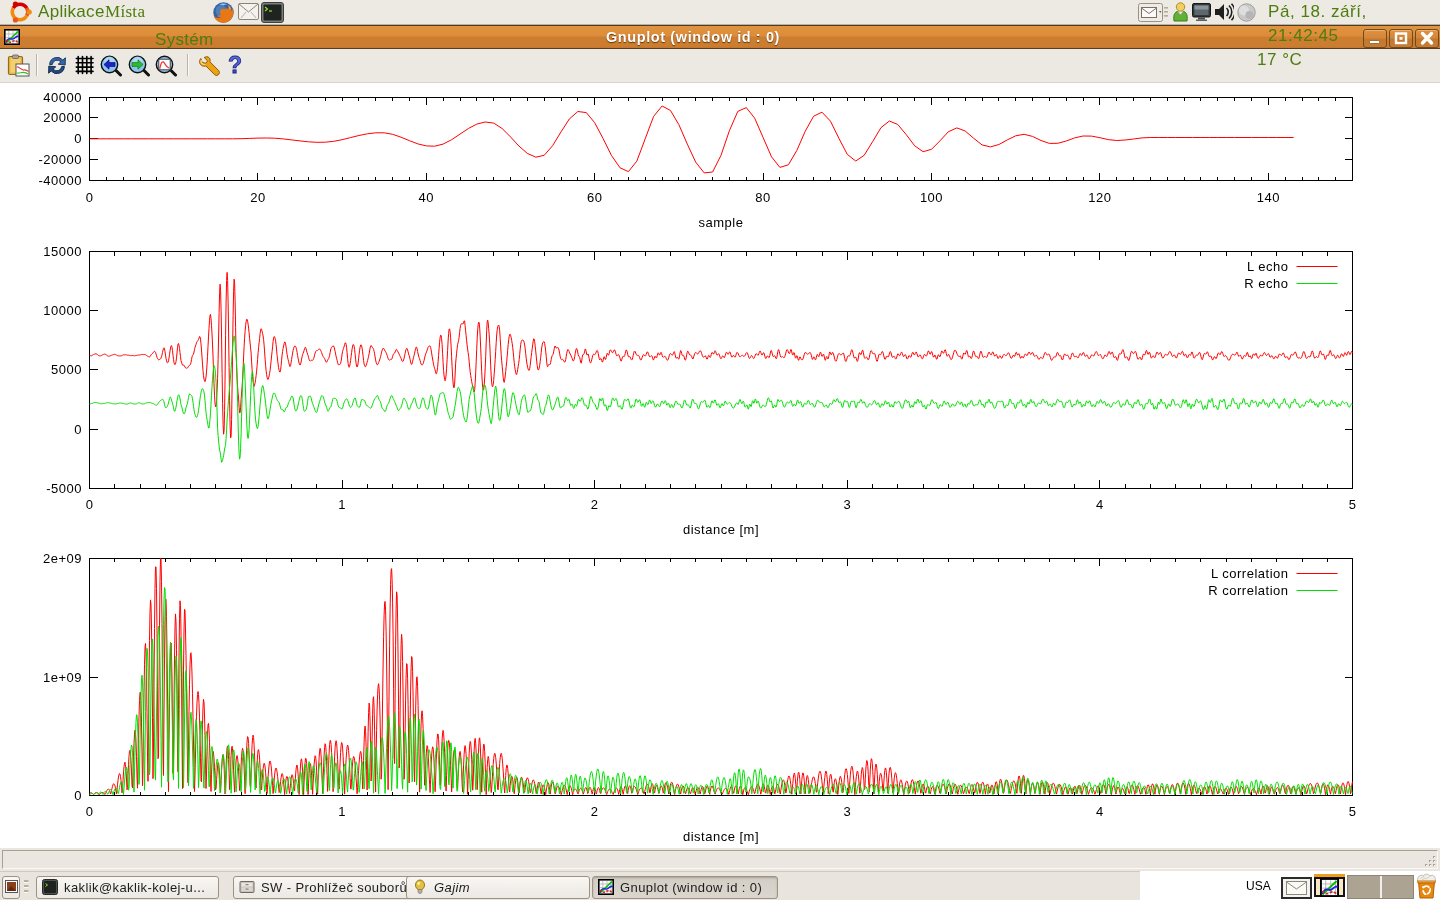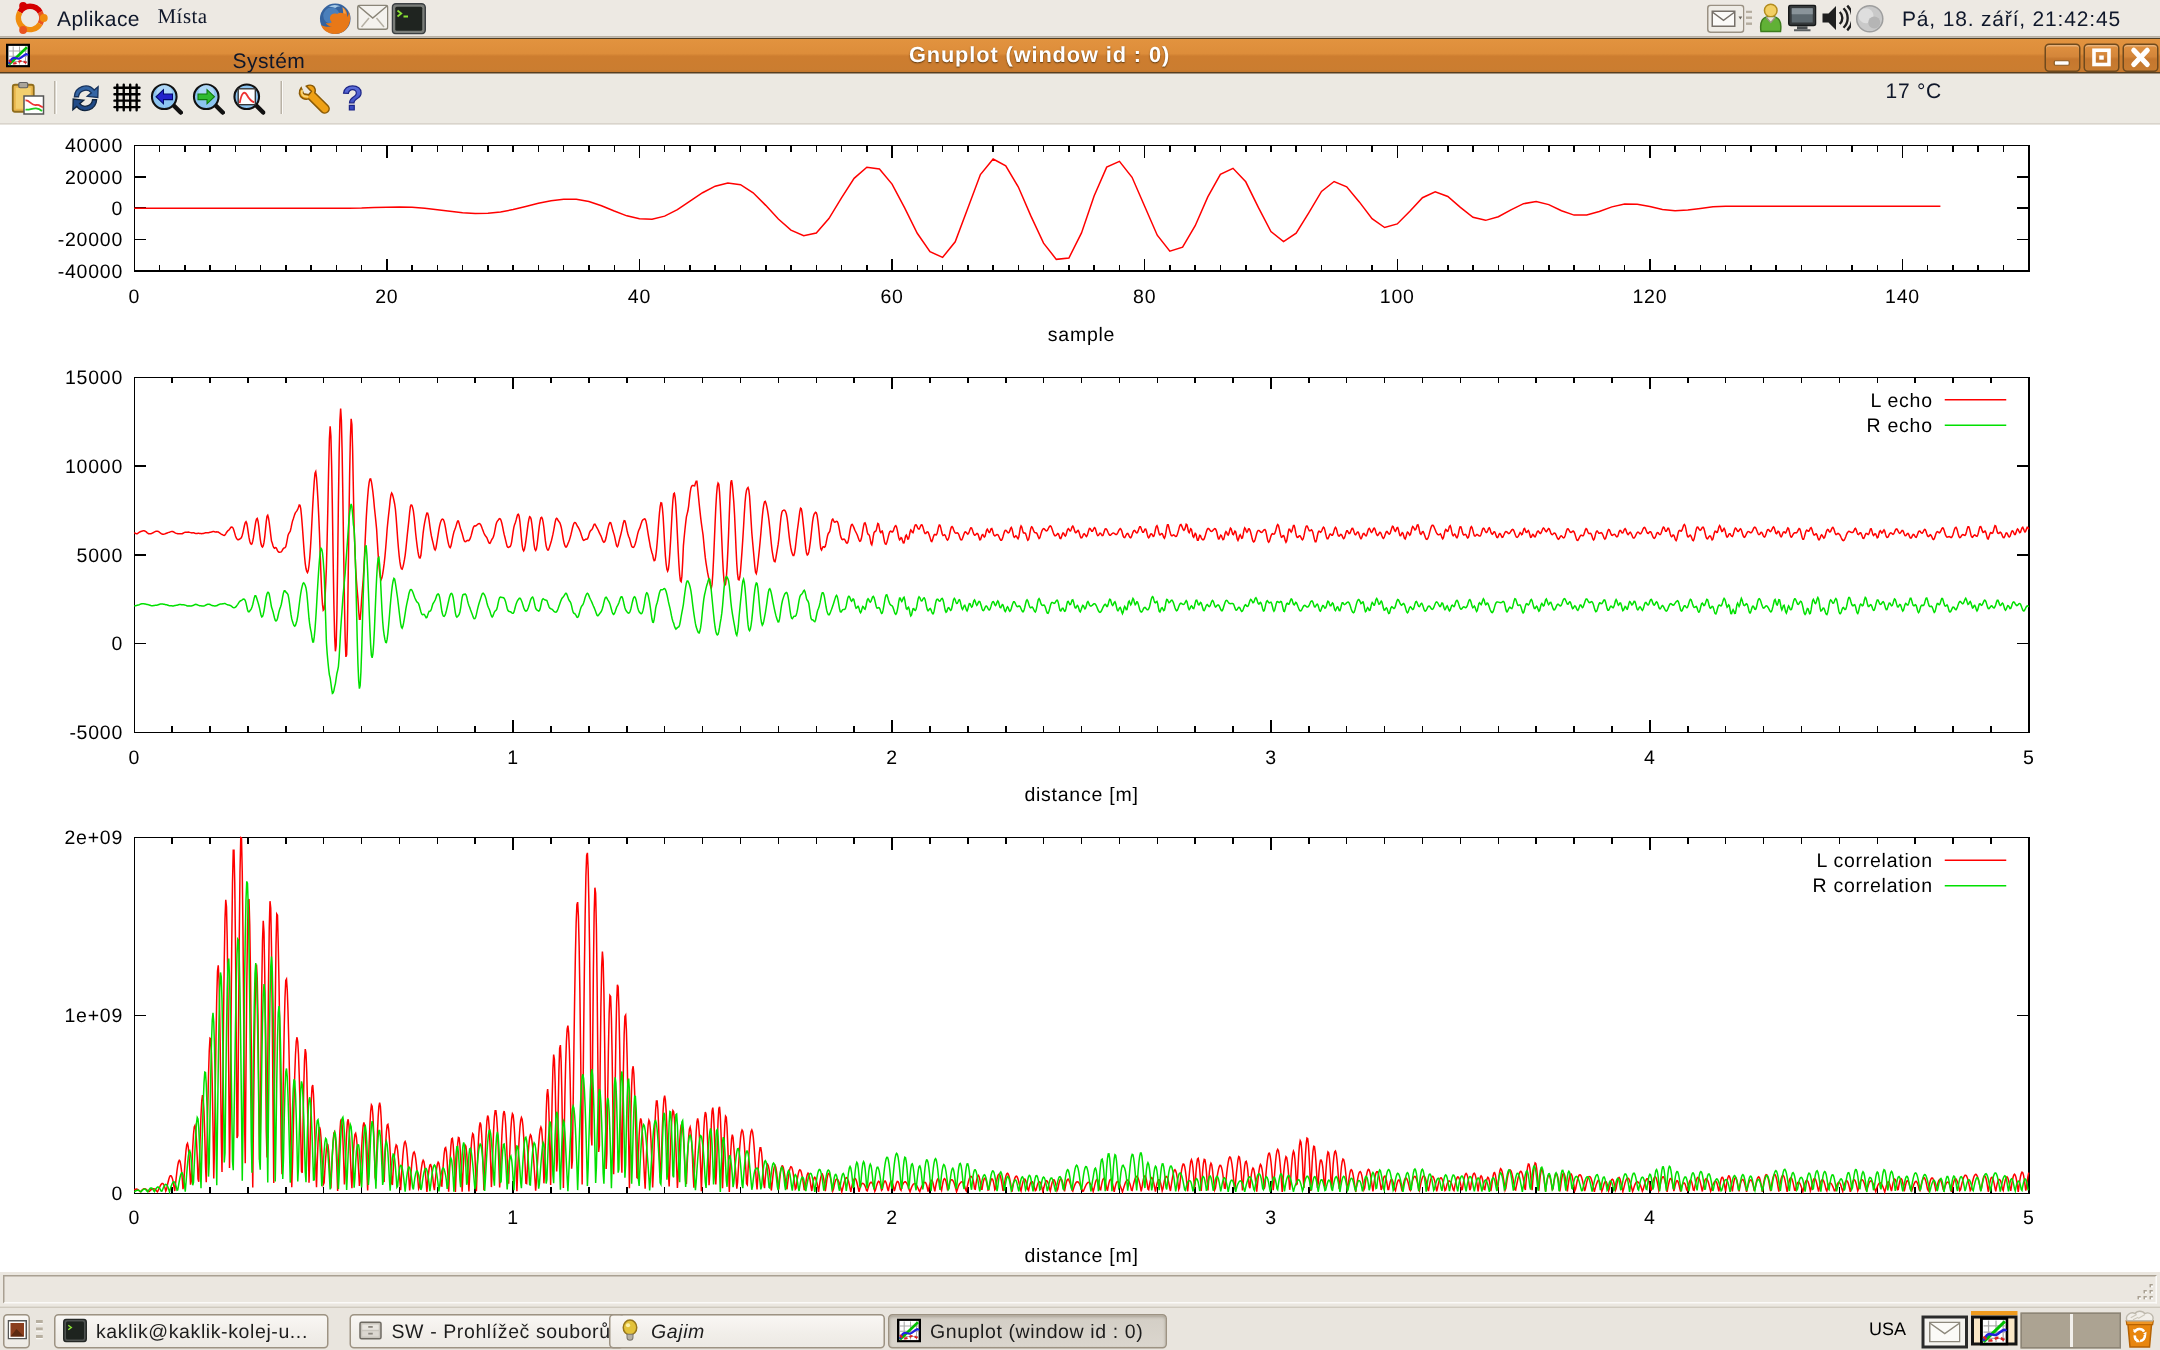--- a/index.html
+++ b/index.html
@@ -1,35 +1,35 @@
 <!DOCTYPE html>
 <html><head>
 <meta charset="utf-8">
 <style>
   html,body{margin:0;padding:0;width:1440px;height:900px;overflow:hidden;
     background:#fff;font-family:"Liberation Sans",sans-serif;-webkit-font-smoothing:antialiased;}
   .abs{position:absolute;}
   #panel{position:absolute;left:0;top:0;width:1440px;height:24px;
     background:#EDE9E3;border-bottom:1px solid #B9B1A4;z-index:30;}
-  .ptxt{position:absolute;top:0;height:36px;line-height:24px;font-size:14px;color:#0f172a;letter-spacing:0.3px;}
+  .ptxt{position:absolute;top:0;height:36px;line-height:24px;font-size:17px;color:#4d7c0f;letter-spacing:0.3px;}
   #titlebar{position:absolute;left:0;top:25px;width:1440px;height:23px;
     background:linear-gradient(to bottom,#e2933f 0%,#dd8d3a 42%,#cd7d2f 50%,#cb7d30 88%,#bd7229 100%);
     border-top:1px solid #4e3d24;z-index:25;}
   #titlebar .title{position:absolute;left:24px;right:78px;top:2.5px;text-align:center;
     font-size:14.5px;font-weight:bold;color:#fff;letter-spacing:0.6px;text-shadow:0 1px 1px rgba(70,40,5,0.85);}
   .wbtn{position:absolute;top:3px;width:22px;height:17px;border:1px solid #6f4a1e;border-radius:3px;
     background:linear-gradient(to bottom,#e09140 0%,#d4863a 45%,#c5772e 55%,#c87c31 100%);
     box-shadow:inset 0 1px 0 rgba(255,255,255,0.3);}
   #toolbar{position:absolute;left:0;top:48px;width:1440px;height:33px;
     background:#ECE9E2;border-top:1px solid #573f20;border-bottom:1px solid #d9d4cc;z-index:25;}
   .sep{position:absolute;top:5px;width:1px;height:22px;background:#b9b2a5;border-right:1px solid #fbfaf7;}
   #statusbar{position:absolute;left:0;top:848px;width:1440px;height:23px;background:#ebe7e0;z-index:20;}
   #statusbar .inner{position:absolute;left:2px;right:2px;top:2px;bottom:2px;
     border:1px solid #a9a092;border-bottom-color:#fbfaf8;border-right-color:#fbfaf8;}
-  #taskbar{position:absolute;left:0;top:871px;width:1440px;height:29px;
+  #taskbar{position:absolute;left:0;top:871px;width:1140px;height:29px;
     background:#e9e5de;border-top:1px solid #cfc9be;z-index:30;}
   .tbtn{position:absolute;top:4px;height:21px;border:1px solid #9d9383;border-radius:3px;
     background:linear-gradient(to bottom,#f9f7f4,#f1eee9 60%,#edeae4);
     font-size:13px;color:#1c1c1c;line-height:21px;white-space:nowrap;overflow:hidden;}
   .tbtn .lbl{position:absolute;left:27px;top:0;letter-spacing:0.4px;}
   .tbtn svg{position:absolute;left:5px;top:2px;}
   .pressed{background:linear-gradient(to bottom,#d3cec5,#dbd6ce);box-shadow:inset 0 1px 2px rgba(90,80,60,0.35);}
   text{font-family:"Liberation Sans",sans-serif;}
 </style>
 </head>
@@ -164,21 +164,21 @@
   <svg class="abs" style="left:1214px;top:3px" width="20" height="18" viewBox="0 0 20 18">
     <path d="M1 6 h4 l5 -5 v16 l-5 -5 h-4 z" fill="#1f1f1f"></path>
     <path d="M12.5 5 a5.5 5.5 0 0 1 0 8 M15 2.5 a9 9 0 0 1 0 13 M17.5 0.8 a11.5 11.5 0 0 1 0 16.4" stroke="#1f1f1f" stroke-width="1.6" fill="none"></path>
   </svg>
   <svg class="abs" style="left:1237px;top:3px" width="19" height="19" viewBox="0 0 19 19">
     <circle cx="9.5" cy="9.5" r="8.7" fill="#c9c9c9" stroke="#9e9e9e"></circle>
     <circle cx="7" cy="7.5" r="5" fill="#dedede"></circle>
     <circle cx="12.5" cy="12" r="4" fill="#b5b5b5"></circle>
   </svg>
   <div class="ptxt" style="left:1257px;letter-spacing:0.5px;margin-top:48px;">17 °C</div>
-  <div class="ptxt" style="left:1268px;letter-spacing:0.55px;text-align:center;">Pá, 18. září, 21:42:45</div>
+  <div class="ptxt" style="left:1268px;letter-spacing:0.55px;">Pá, 18. září, 21:42:45</div>
 </div>
 
 <div id="titlebar">
   <svg class="abs" style="left:4px;top:3px" width="16" height="16" viewBox="0 0 16 16">
     <rect x="0.8" y="0.8" width="14.4" height="14.4" fill="#fff" stroke="#000" stroke-width="1.6"></rect>
     <path d="M4.8 2 v12 M9 2 v12 M13 2 v12 M2 5 h12 M2 8.5 h12 M2 12 h12" stroke="#aaa" stroke-width="0.7"></path>
     <path d="M2 14 L14 2.5" stroke="#00c000" stroke-width="1.7"></path>
     <path d="M2 13.5 C5 6 7 12 10 9.5 S14 6.5 14.5 8" stroke="#2222dd" stroke-width="1.5" fill="none"></path>
     <path d="M2 11 C4 13.5 6 13.8 8 12.5 S12 11.5 14 13.5" stroke="#dd2222" stroke-width="1.4" fill="none" stroke-dasharray="2.2 1.4"></path>
   </svg>

